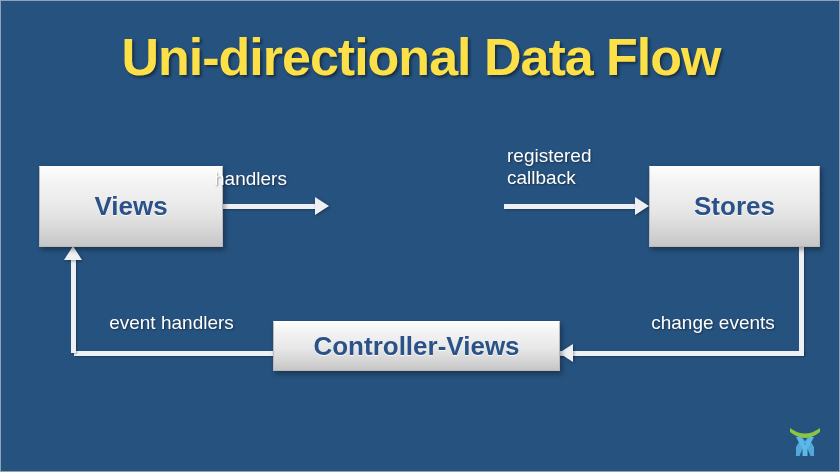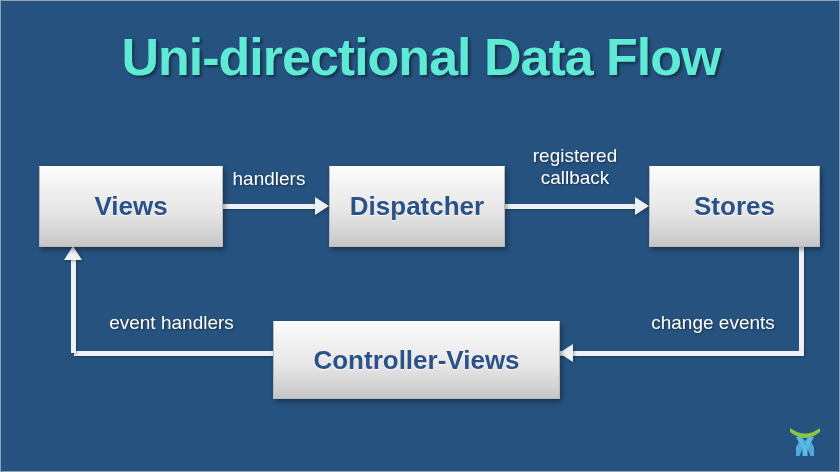--- a/index.html
+++ b/index.html
@@ -18,21 +18,21 @@
     font-family: "Liberation Sans", sans-serif;
   }
 
   
   #title {
     position: absolute;
     left: 0;
     top: 26px;
     width: 840px;
     text-align: center;
-    color: #5eead4;
+    color: #fde047;
     font-size: 52px;
     font-weight: bold;
     letter-spacing: -1px;
     text-shadow: 2px 2px 3px rgba(0,0,0,0.45);
     white-space: nowrap;
   }
 
   
   .node {
     position: absolute;
@@ -51,21 +51,21 @@
     font-size: 26px;
     font-weight: bold;
     letter-spacing: 0px;
     white-space: nowrap;
     text-shadow: 0 1px 0 rgba(255,255,255,0.85);
   }
 
   #node-views      { left: 38px;  top: 165px; width: 184px; height: 81px; }
   #node-dispatcher { left: 328px; top: 165px; width: 176px; height: 81px; }
   #node-stores     { left: 648px; top: 165px; width: 171px; height: 81px; text-align: right; }
-  #node-controller { left: 272px; top: 320px; width: 287px; height: 78px; }
+  #node-controller { left: 272px; top: 320px; width: 287px; height: 50px; }
 
   
   .conn {
     position: absolute;
     background: #eef1f4;
     box-shadow: 1px 1px 2px rgba(0,0,0,0.3);
     z-index: 2;
   }
   .conn.h { height: 5px; }
   .conn.v { width: 5px; }
@@ -105,21 +105,20 @@
   #arrow-callback { left: 634px; top: 196px; }
   #arrow-ctrl     { left: 558px; top: 343px; }
   #arrow-views    { left: 63px;  top: 245px; }
 
   
   .edge-label {
     position: absolute;
     color: #ffffff;
     font-size: 19px;
     line-height: 22px;
-    text-align: center;
     text-shadow: 1px 1px 2px rgba(0,0,0,0.4);
     white-space: pre-line;
     z-index: 5;
   }
   #label-actions   { left: 213px; top: 167px; width: 110px; }
   #label-callback  { left: 506px; top: 144px; width: 136px; }
   #label-change    { left: 612px; top: 311px; width: 200px; text-align: center; }
   #label-event     { left: 78px;  top: 311px; width: 185px; text-align: center; }
 
   
@@ -152,23 +151,20 @@
 
   <div class="edge-label" id="label-actions">handlers</div>
   <div class="edge-label" id="label-callback">registered
 callback</div>
   <div class="edge-label" id="label-change">change events</div>
   <div class="edge-label" id="label-event">event handlers</div>
 
   <div class="node" id="node-views">
     <span class="node-label">Views</span>
   </div>
-  <div class="node" id="node-dispatcher">
-    <span class="node-label">Dispatcher</span>
-  </div>
   <div class="node" id="node-stores">
     <span class="node-label">Stores</span>
   </div>
   <div class="node" id="node-controller">
     <span class="node-label">Controller-Views</span>
   </div>
 
   <svg id="logo" viewBox="0 0 40 36">
     <path d="M5 7 Q20 19 35 7 L35 3 Q20 14 5 3 Z" fill="#8cc63f"></path>
     <path d="M11 12 L16 12 L20 20 L24 12 L29 12 L22.5 24 L22.5 31 L17.5 31 L17.5 24 Z" fill="#5bb8e8"></path>

